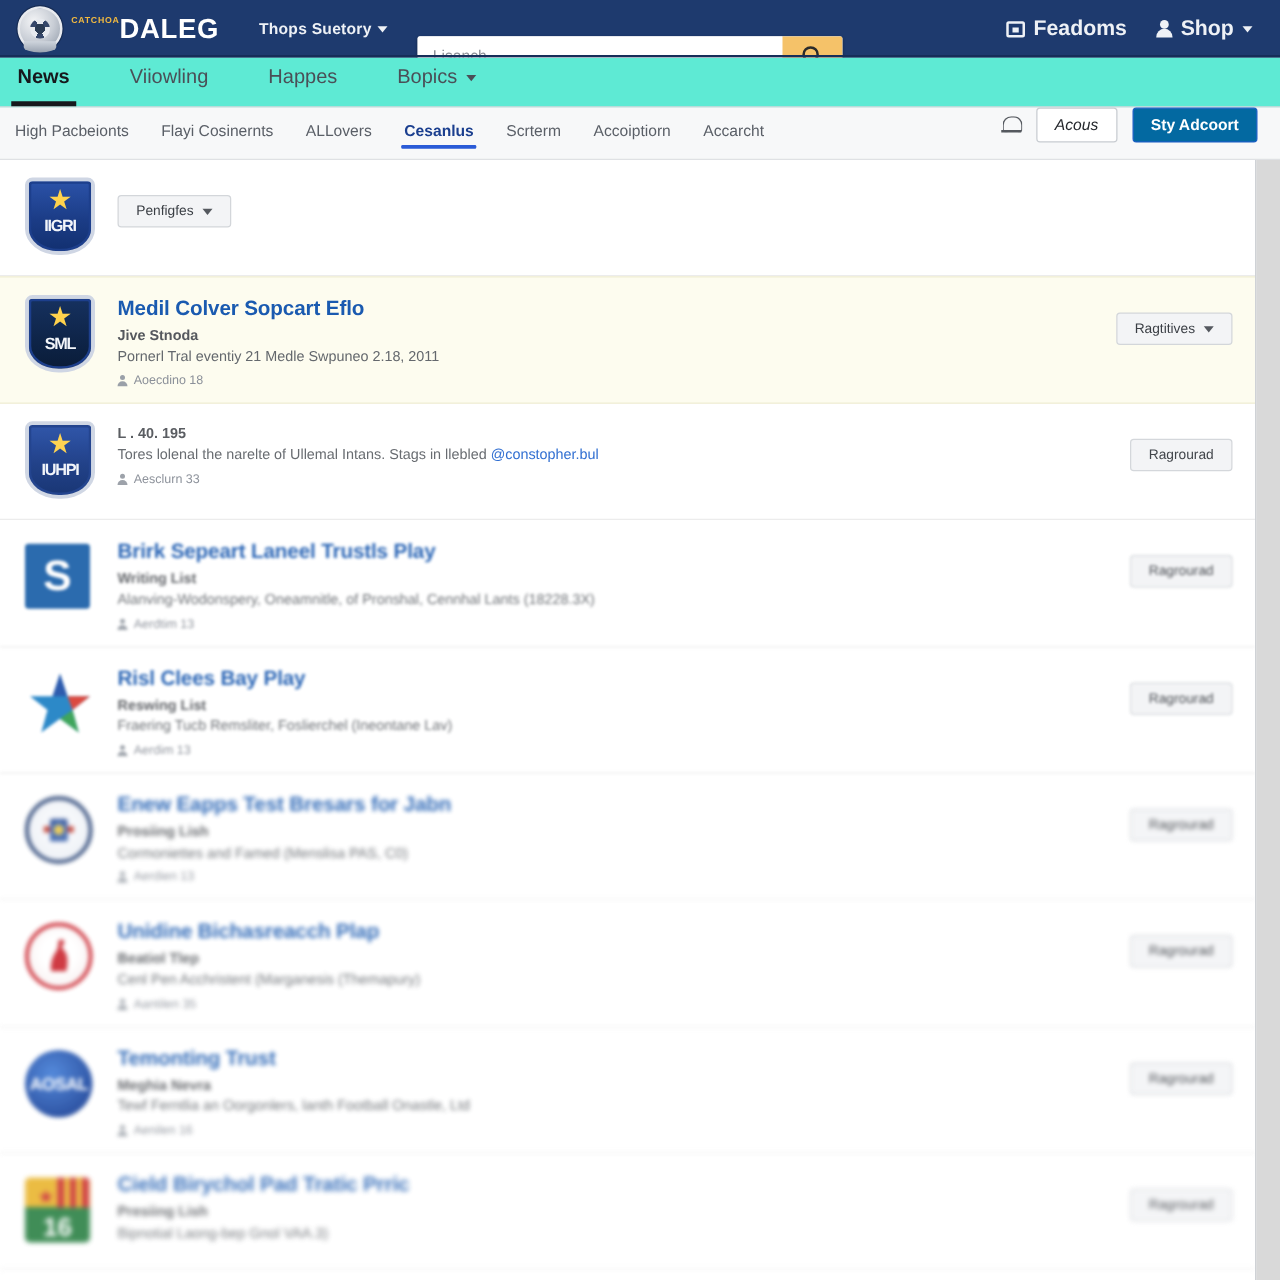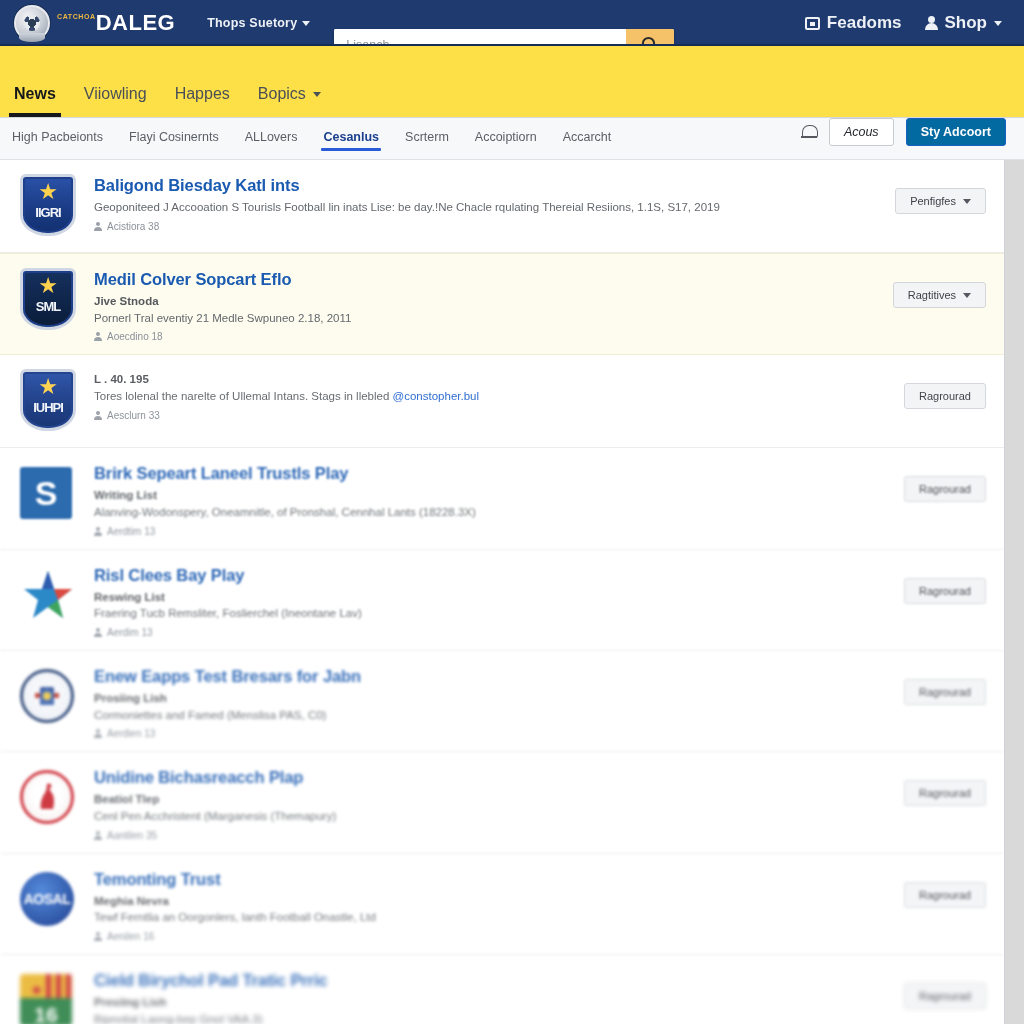--- a/index.html
+++ b/index.html
@@ -111,22 +111,22 @@
     content:""; position:absolute; left:4px; top:0; width:7px; height:7px;
     border-radius:50%; background:#eef1f6;
   }
   .icon-user::after {
     content:""; position:absolute; left:1px; bottom:0; width:13px; height:7px;
     border-radius: 7px 7px 0 0; background:#eef1f6;
   }
 
   
   .tabbar {
-    height: 72px; background: #fde047;
-    display:flex; align-items: flex-end; gap: 24px;
+    height: 40px; background: #5eead4;
+    display:flex; align-items: flex-end; gap: 44px;
     padding: 0 12px; border-bottom: 1px solid #d6d8db;
   }
   .tab {
     font-size: 16px; color: #4a4f57; padding: 0 2px 14px 2px;
     cursor: pointer; position: relative; white-space: nowrap;
     display:flex; align-items:center; gap:7px;
   }
   .tab.active { color: #16181c; font-weight: bold; }
   .tab.active::after {
     content:""; position:absolute; left:-3px; right:-3px; bottom:0;
@@ -405,28 +405,20 @@
 
   <div class="content">
 
     <div class="row b1">
       <div class="row-logo">
         <div class="crest shield">
           <span class="star"></span>
           <span class="mono">IIGRI</span>
         </div>
       </div>
-      <div class="row-body">
-        <div class="row-title">Baligond Biesday Katl ints</div>
-        <div class="row-desc">Geoponiteed J Accooation S Tourisls Football lin inats Lise: be day.!Ne Chacle rqulating Thereial Resiions, 1.1S, S17, 2019</div>
-        <div class="row-meta">
-          <span class="meta-person"></span>
-          <span>Acistiora 38</span>
-        </div>
-      </div>
       <div class="row-action">
         <button class="btn-row">
           <span>Penfigfes</span>
           <i class="caret-down"></i>
         </button>
       </div>
     </div>
 
     <div class="row b1 highlight">
       <div class="row-logo">

